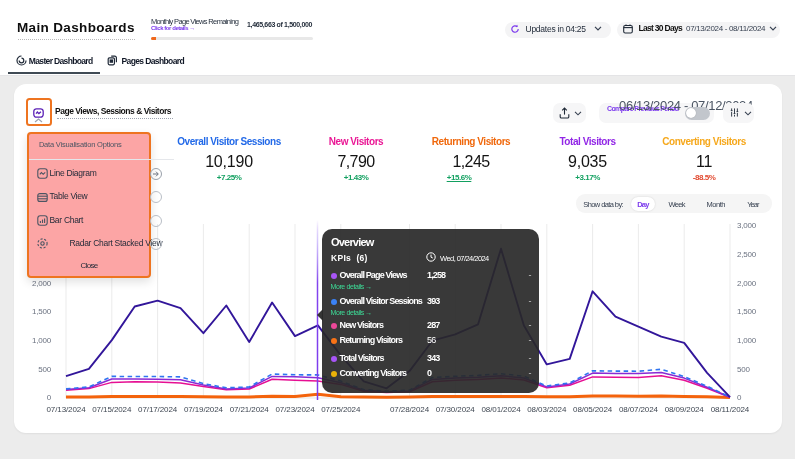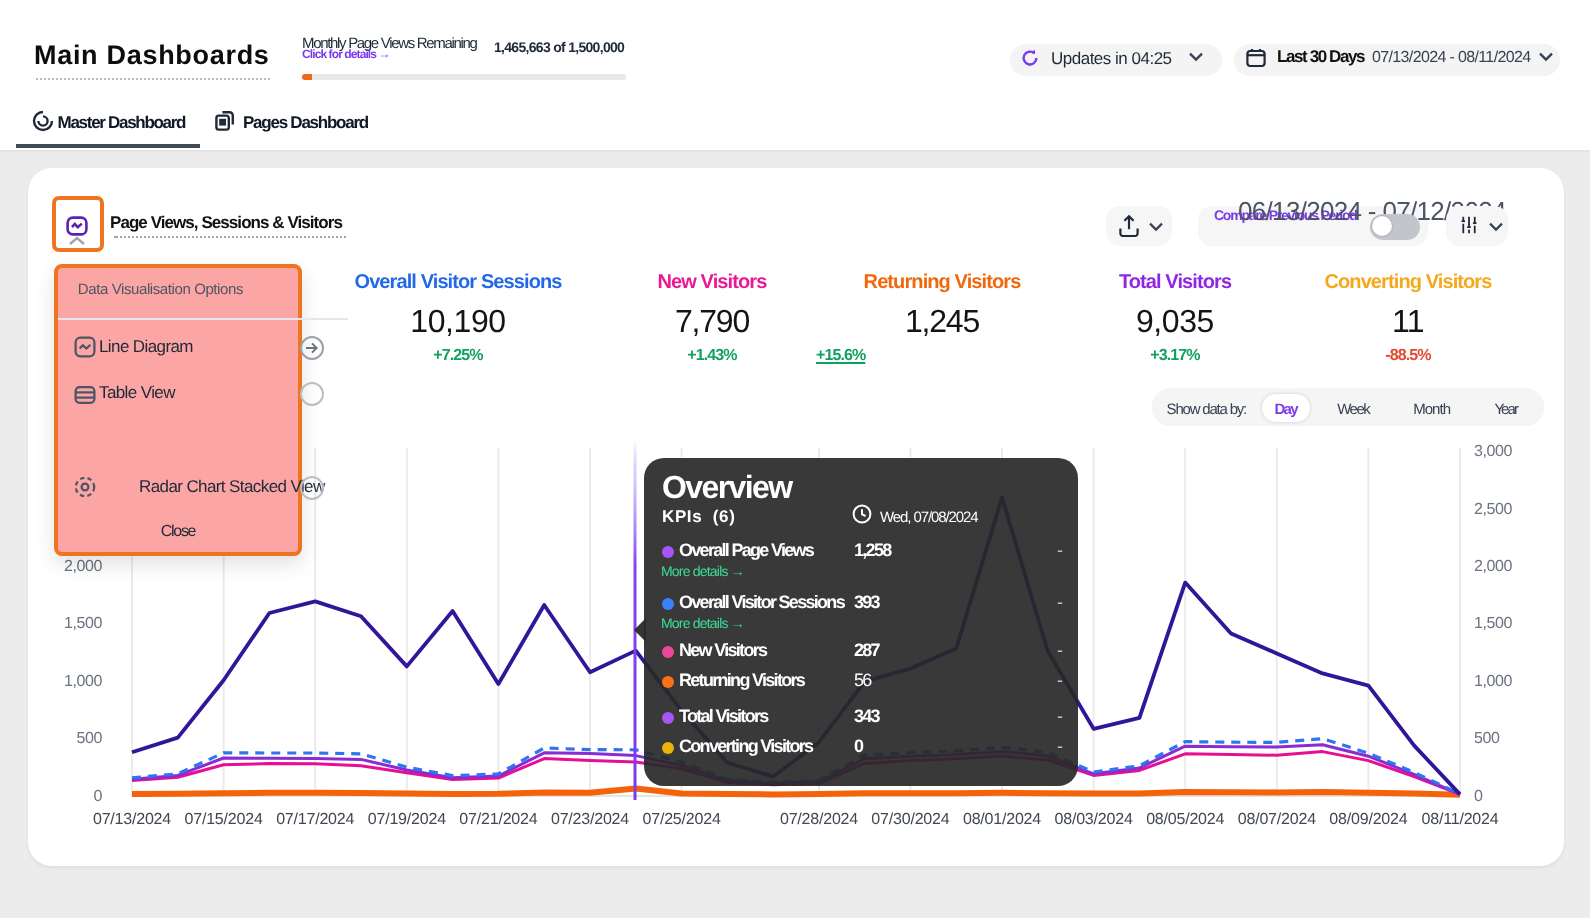--- a/index.html
+++ b/index.html
@@ -129,21 +129,21 @@
 </svg>
 
 <div class="abs" style="left:154px;top:136px;width:150px;text-align:center;font-size:10px;font-weight:bold;letter-spacing:-0.45px;color:#2269e8;">Overall Visitor Sessions</div>
 <div class="abs" style="left:154px;top:152.5px;width:150px;text-align:center;font-size:16px;font-weight:500;letter-spacing:-0.2px;color:#141414;">10,190</div>
 <div class="abs" style="left:154px;top:172.5px;width:150px;text-align:center;font-size:8px;font-weight:600;letter-spacing:-0.45px;color:#12a060;">+7.25%</div>
 <div class="abs" style="left:281px;top:136px;width:150px;text-align:center;font-size:10px;font-weight:bold;letter-spacing:-0.45px;color:#ea1895;">New Visitors</div>
 <div class="abs" style="left:281px;top:152.5px;width:150px;text-align:center;font-size:16px;font-weight:500;letter-spacing:-0.6px;color:#141414;">7,790</div>
 <div class="abs" style="left:281px;top:172.5px;width:150px;text-align:center;font-size:8px;font-weight:600;letter-spacing:-0.45px;color:#12a060;">+1.43%</div>
 <div class="abs" style="left:396px;top:136px;width:150px;text-align:center;font-size:10px;font-weight:bold;letter-spacing:-0.45px;color:#f0680c;">Returning Visitors</div>
 <div class="abs" style="left:396px;top:152.5px;width:150px;text-align:center;font-size:16px;font-weight:500;letter-spacing:-0.6px;color:#141414;">1,245</div>
-<div class="abs" style="left:408px;top:172.5px;width:150px;font-size:8px;font-weight:600;letter-spacing:-0.45px;color:#12a060;text-decoration:underline;">+15.6%</div>
+<div class="abs" style="left:384px;top:172.5px;width:150px;text-align:center;font-size:8px;font-weight:600;letter-spacing:-0.45px;color:#12a060;text-decoration:underline;">+15.6%</div>
 <div class="abs" style="left:512.5px;top:136px;width:150px;text-align:center;font-size:10px;font-weight:bold;letter-spacing:-0.45px;color:#9125e6;">Total Visitors</div>
 <div class="abs" style="left:512.5px;top:152.5px;width:150px;text-align:center;font-size:16px;font-weight:500;letter-spacing:-0.2px;color:#141414;">9,035</div>
 <div class="abs" style="left:512.5px;top:172.5px;width:150px;text-align:center;font-size:8px;font-weight:600;letter-spacing:-0.45px;color:#12a060;">+3.17%</div>
 <div class="abs" style="left:629px;top:136px;width:150px;text-align:center;font-size:10px;font-weight:bold;letter-spacing:-0.45px;color:#f6a81c;">Converting Visitors</div>
 <div class="abs" style="left:629px;top:152.5px;width:150px;text-align:center;font-size:16px;font-weight:500;letter-spacing:-0.3px;color:#141414;">11</div>
 <div class="abs" style="left:629px;top:172.5px;width:150px;text-align:center;font-size:8px;font-weight:600;letter-spacing:-0.45px;color:#e2492f;">-88.5%</div>
 
 <div class="pill" style="left:552.5px;top:102.7px;width:33px;height:20px;border-radius:7px;background:#f6f6f7;"></div>
 <svg class="abs" style="left:558.5px;top:106.5px;" width="11" height="12" viewBox="0 0 11 12">
     <path d="M1.2 7.2 v2.6 a1.2 1.2 0 0 0 1.2 1.2 h6.2 a1.2 1.2 0 0 0 1.2-1.2 V7.2" fill="none" stroke="#1f2937" stroke-width="1.1"></path>
@@ -221,41 +221,53 @@
 <span style="position:absolute;left:0;top:1px;">
         <svg width="11" height="11" viewBox="0 0 11 11">
           <rect x="0.8" y="1.6" width="9.4" height="7.8" rx="2" stroke="#4b5563" stroke-width="1.1" fill="none"></rect>
           <line x1="0.8" y1="4.2" x2="10.2" y2="4.2" stroke="#4b5563" stroke-width="1.1" fill="none"></line>
           <line x1="0.8" y1="6.8" x2="10.2" y2="6.8" stroke="#4b5563" stroke-width="1.1" fill="none"></line>
         </svg>
       </span>
 <span style="position:absolute;left:12.5px;top:0.5px;font-size:8.5px;font-weight:500;letter-spacing:-0.3px;color:#1f2937;white-space:nowrap;">Table View</span>
 <span style="position:absolute;right:8px;top:0.5px;width:12px;height:12px;border:1px solid #b9bec6;border-radius:50%;"></span>
     </div>
+    <div style="position:absolute;left:8px;top:80.5px;width:133px;height:13px;">
+<span style="position:absolute;left:0;top:1px;">
+        <svg width="11" height="11" viewBox="0 0 11 11">
+          <rect x="0.8" y="0.8" width="9.4" height="9.4" rx="2.4" stroke="#4b5563" stroke-width="1.1" fill="none"></rect>
+          <line x1="3.4" y1="8" x2="3.4" y2="6" stroke="#4b5563" stroke-width="1.1" fill="none"></line>
+          <line x1="5.5" y1="8" x2="5.5" y2="4.6" stroke="#4b5563" stroke-width="1.1" fill="none"></line>
+          <line x1="7.6" y1="8" x2="7.6" y2="3.4" stroke="#4b5563" stroke-width="1.1" fill="none"></line>
+        </svg>
+      </span>
+<span style="position:absolute;left:12.5px;top:0.5px;font-size:8.5px;font-weight:500;letter-spacing:-0.3px;color:#1f2937;white-space:nowrap;">Bar Chart</span>
+<span style="position:absolute;right:8px;top:0.5px;width:12px;height:12px;border:1px solid #b9bec6;border-radius:50%;"></span>
+    </div>
     <div style="position:absolute;left:8px;top:103.9px;width:133px;height:13px;">
 <span style="position:absolute;left:0;top:1px;">
         <svg width="11" height="11" viewBox="0 0 11 11">
           <circle cx="5.5" cy="5.5" r="4.6" stroke="#4b5563" stroke-width="1.1" fill="none" stroke-dasharray="2.2 1.6"></circle>
           <circle cx="5.5" cy="5.5" r="1.7" stroke="#4b5563" stroke-width="1.1" fill="none"></circle>
         </svg>
       </span>
 <span style="position:absolute;left:12.5px;top:0.5px;font-size:8.5px;font-weight:500;letter-spacing:-0.3px;color:#1f2937;white-space:nowrap;padding-left:20px;">Radar Chart Stacked View</span>
 <span style="position:absolute;right:8px;top:0.5px;width:12px;height:12px;border:1px solid #b9bec6;border-radius:50%;"></span>
     </div>
   <div style="position:absolute;left:0;top:127.5px;width:100%;text-align:center;font-size:8px;font-weight:500;letter-spacing:-0.65px;color:#1f2937;">Close</div>
 </div>
 
 <div class="abs" style="left:322px;top:229px;width:217px;height:164px;background:rgba(40,40,40,0.92);border-radius:10px;color:#fff;">
-  <div style="position:absolute;left:9px;top:7px;font-size:16px;font-weight:bold;letter-spacing:-0.8px;">Overview</div>
+  <div style="position:absolute;left:9px;top:7px;font-size:11px;font-weight:bold;letter-spacing:-0.8px;">Overview</div>
   <div style="position:absolute;left:9px;top:24px;font-size:8.5px;font-weight:600;letter-spacing:0.3px;">KPIs&nbsp; (6)</div>
   <svg style="position:absolute;left:104px;top:23px;" width="10" height="10" viewBox="0 0 10 10">
       <circle cx="5" cy="5" r="4.2" fill="none" stroke="#fff" stroke-width="1"></circle>
       <polyline points="5,2.6 5,5.2 6.8,6" fill="none" stroke="#fff" stroke-width="1"></polyline>
     </svg>
-  <div style="position:absolute;left:118px;top:24.5px;font-size:7.5px;letter-spacing:-0.55px;">Wed, 07/08/2024</div>
+  <div style="position:absolute;left:118px;top:24.5px;font-size:7.5px;letter-spacing:-0.55px;">Wed, 07/24/2024</div>
   <div style="position:absolute;left:8.5px;top:42.3px;width:202px;height:10px;">
 <span style="position:absolute;left:0;top:2px;width:6px;height:6px;border-radius:50%;background:#a855f7;"></span>
 <span style="position:absolute;left:9px;top:-1px;font-size:9px;font-weight:bold;letter-spacing:-0.85px;white-space:nowrap;">Overall Page Views</span>
 <span style="position:absolute;left:96.5px;top:-1px;font-size:9px;font-weight:bold;letter-spacing:-0.85px;">1,258</span>
 <span style="position:absolute;left:198px;top:-1px;font-size:9px;color:#cbcbcb;">-</span>
 </div>
     <div style="position:absolute;left:8.5px;top:54.0px;font-size:7px;letter-spacing:-0.4px;color:#3ddc97;">More details →</div>
     <div style="position:absolute;left:8.5px;top:67.9px;width:202px;height:10px;">
 <span style="position:absolute;left:0;top:2px;width:6px;height:6px;border-radius:50%;background:#3b82f6;"></span>
 <span style="position:absolute;left:9px;top:-1px;font-size:9px;font-weight:bold;letter-spacing:-0.85px;white-space:nowrap;">Overall Visitor Sessions</span>

